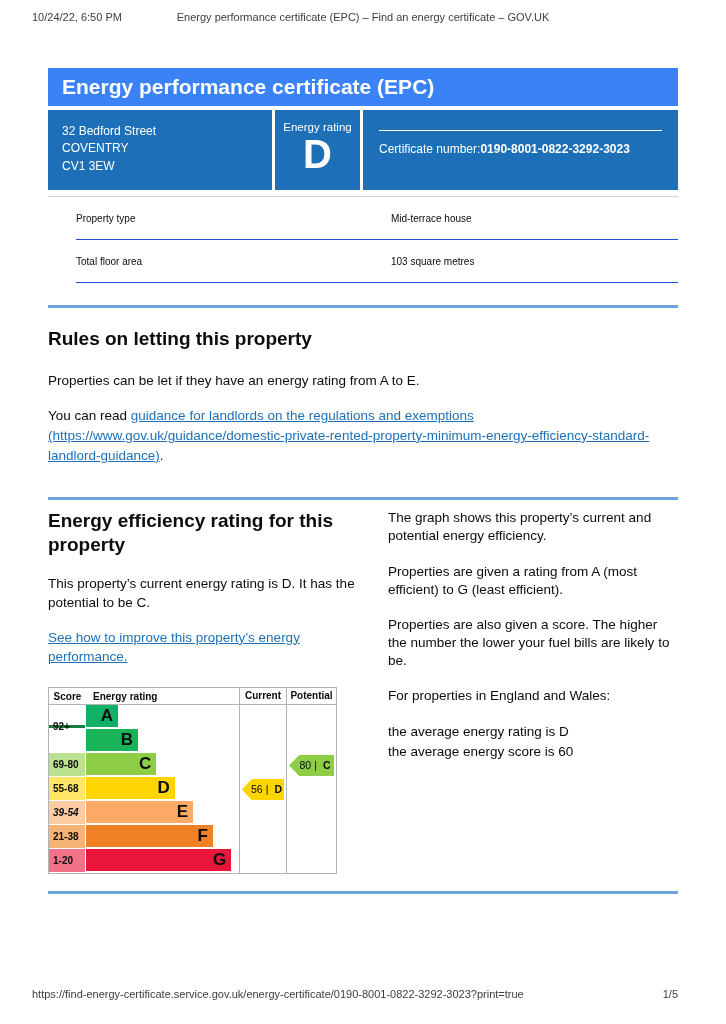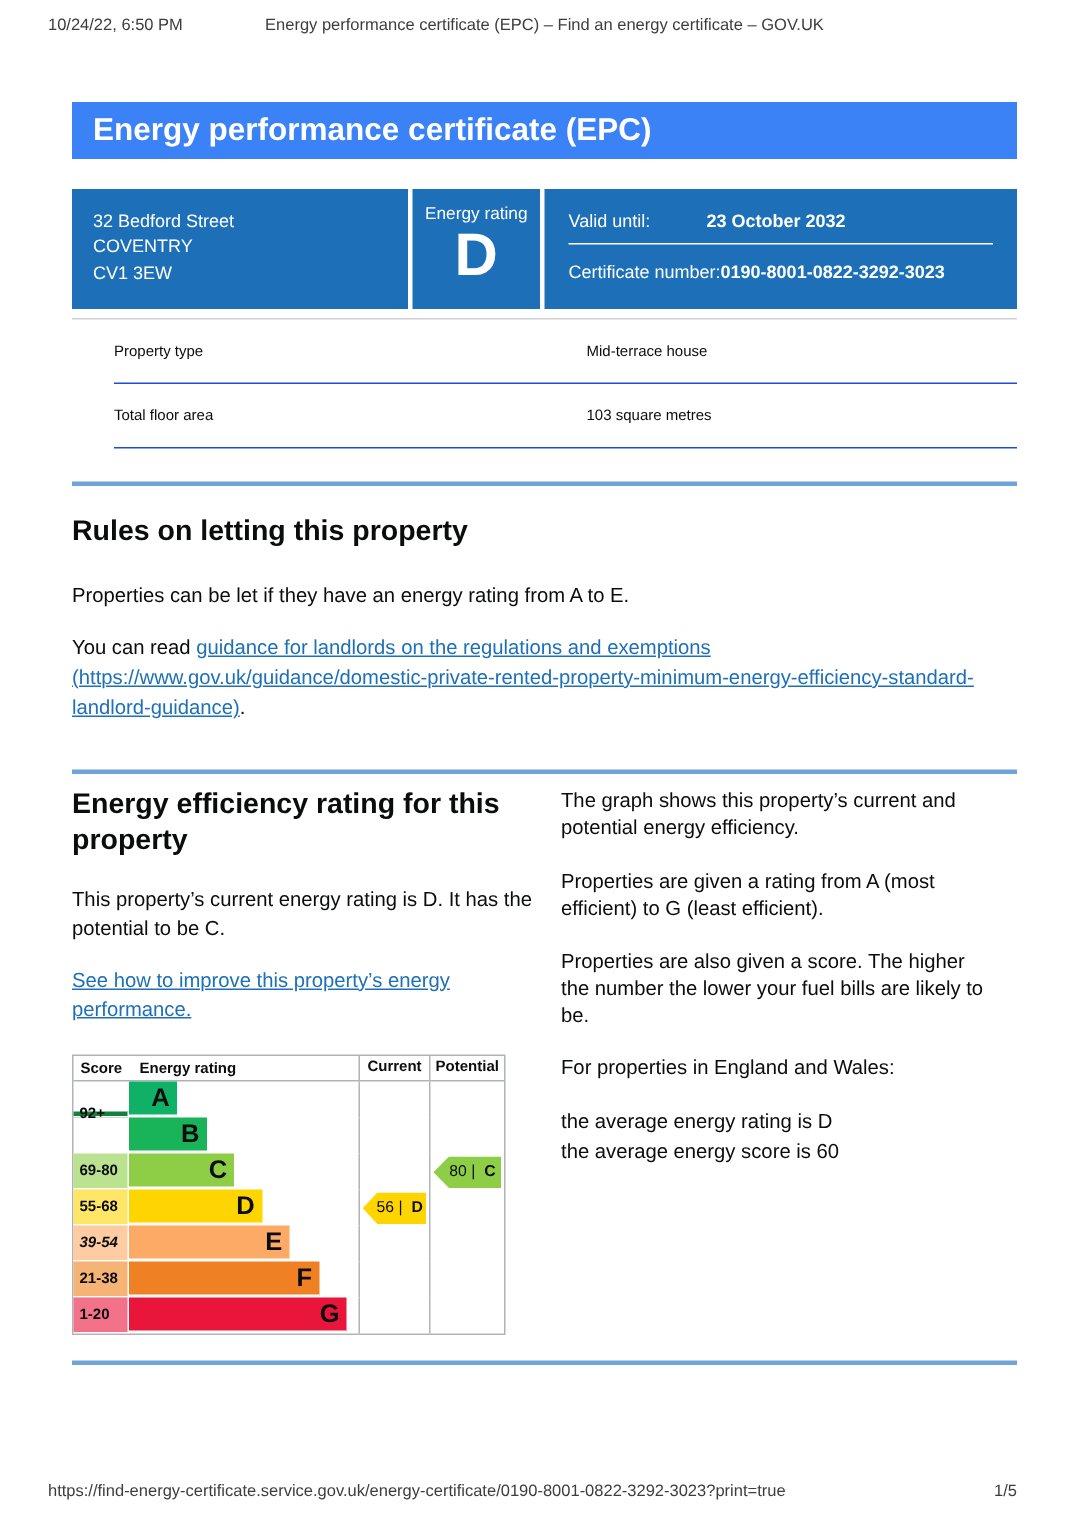--- a/index.html
+++ b/index.html
@@ -17,21 +17,21 @@
   .pfooter { position:absolute; top:988px; left:0; right:16px; height:14px; font-size:11px; color:#3d3d3d; }
   .pfooter .url { position:absolute; left:32px; }
   .pfooter .page { position:absolute; right:32px; }
 
   .content { position:absolute; top:68px; left:48px; width:630px; }
 
   .banner { background:#3b82f6; color:#fff; height:38px; line-height:38px;
             padding-left:14px; font-size:21px; font-weight:bold; }
 
   
-  .summary { display:flex; gap:3px; margin-top:20px; height:80px; }
+  .summary { display:flex; gap:3px; margin-top:4px; height:80px; }
   .panel { background:#1d70b8; color:#fff; }
   .addr { width:224px; padding:13px 0 0 14px; font-size:12px; line-height:1.45; }
   .rating-panel { width:85px; text-align:center; padding-top:11px; }
   .rating-label { font-size:11.5px; }
   .rating-letter { font-size:40px; font-weight:bold; line-height:1.05; }
   .validity { flex:1; padding:12px 16px 0; font-size:12px; }
   .vrow { display:flex; align-items:baseline; padding-top:2px; }
   .vlabel { width:92px; flex:none; }
   .vline { border:none; border-top:1px solid #fff; margin:8px 0 9px; }
 
@@ -45,21 +45,21 @@
   .sep2 { margin-top:31px; }
   .sep3 { margin-top:17px; }
 
   h2 { font-size:19px; font-weight:bold; line-height:1.25; }
   .rules-h { margin-top:19px; }
   .para { font-size:13.5px; line-height:1.4; }
   .rules-p1 { margin-top:21px; }
   .rules-p2 { margin-top:15px; line-height:1.5; }
 
   
-  .cols { display:flex; gap:8px; margin-top:9px; }
+  .cols { display:flex; gap:22px; margin-top:9px; }
   .leftcol { width:318px; flex:none; }
   .rightcol { width:290px; flex:none; font-size:13.5px; line-height:1.34; }
   .leftcol .p { margin-top:18px; font-size:13.5px; line-height:1.4; }
   .leftcol .plink { margin-top:16px; font-size:13.5px; line-height:1.4; }
   .rightcol p { margin-bottom:17px; }
   .rightcol .avg { margin-bottom:0; line-height:1.45; }
 
   
   .chart { margin-top:21px; width:289px; border:1px solid #b1b4b6; font-size:10px; }
   .chead { display:flex; height:17px; border-bottom:1px solid #b1b4b6; font-weight:bold; align-items:center; }
@@ -96,24 +96,20 @@
     <div class="panel addr">
       <div>32 Bedford Street</div>
       <div>COVENTRY</div>
       <div>CV1 3EW</div>
     </div>
     <div class="panel rating-panel">
       <div class="rating-label">Energy rating</div>
       <div class="rating-letter">D</div>
     </div>
     <div class="panel validity">
-      <div class="vrow">
-        <span class="vlabel">Valid until:</span>
-        <strong>23 October 2032</strong>
-      </div>
       <hr class="vline">
       <div class="vrow">
         <span>Certificate number:</span>
         <strong>0190-8001-0822-3292-3023</strong>
       </div>
     </div>
   </div>
 
   <div class="details">
     <div class="drow">

